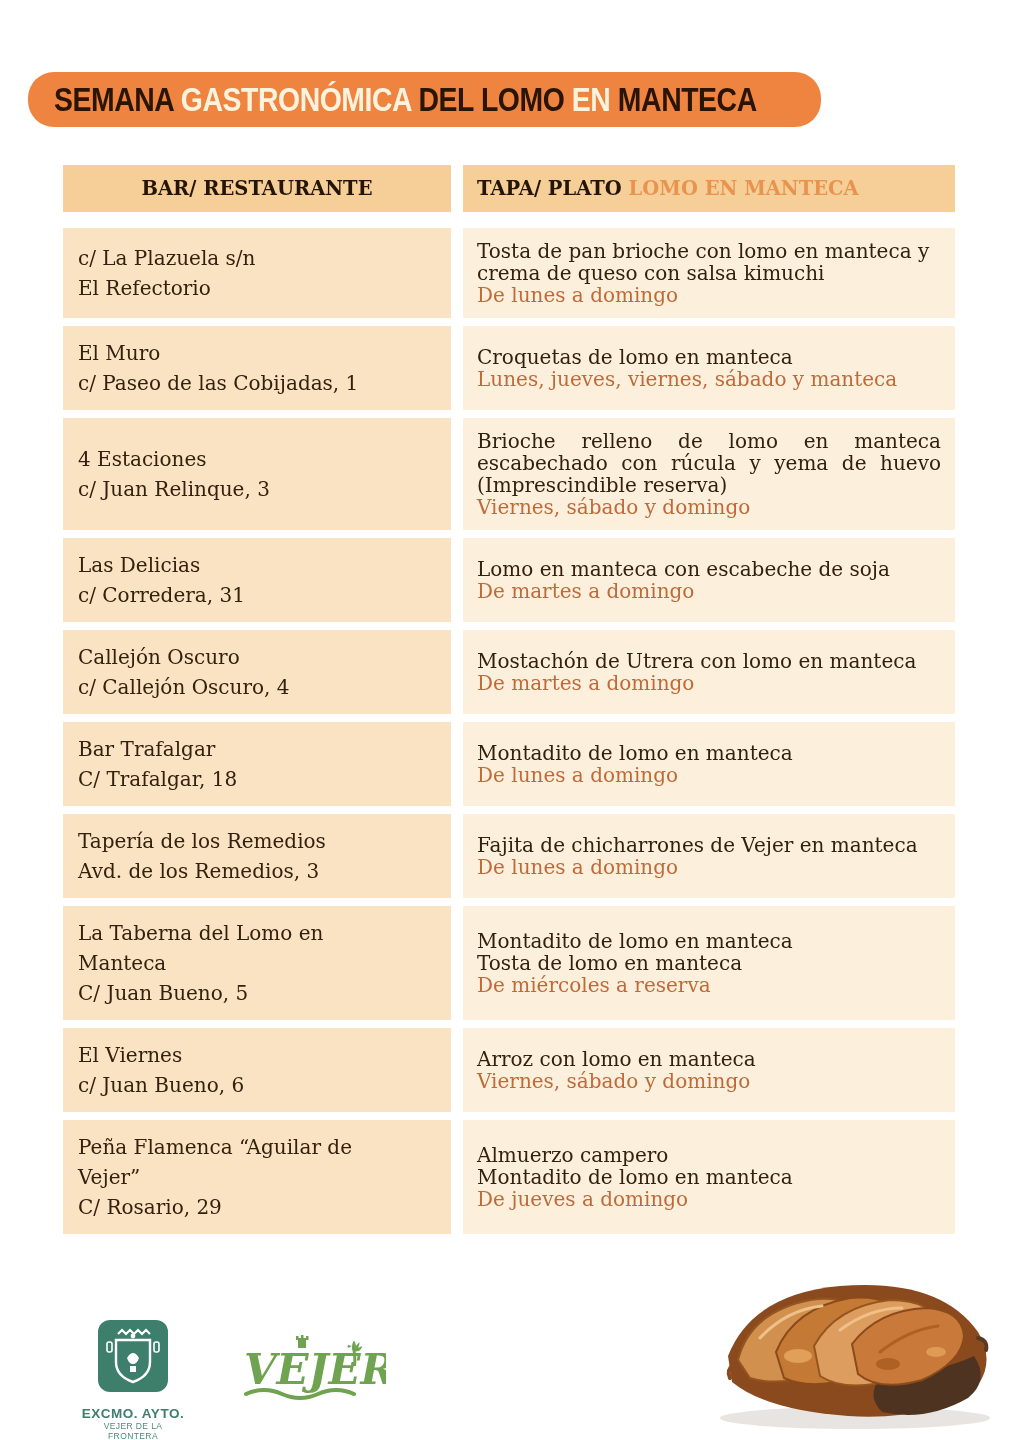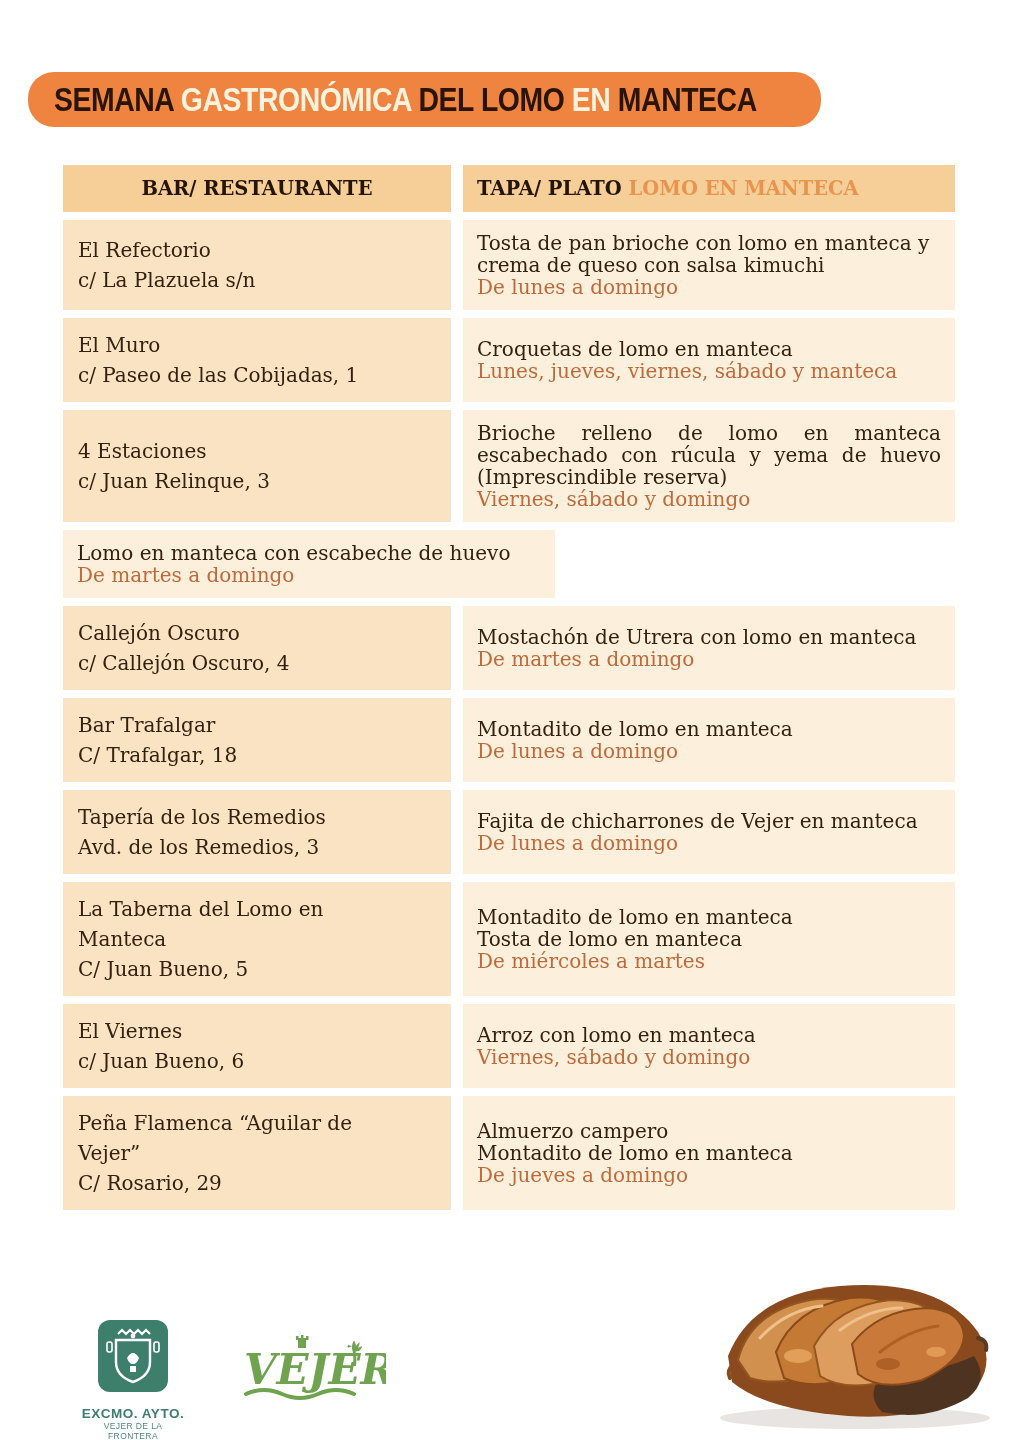--- a/index.html
+++ b/index.html
@@ -14,21 +14,21 @@
                 font-size:33px;letter-spacing:-0.5px;transform:scaleX(0.86);transform-origin:left center;}
   .seg-dark{color:var(--title-dark,#2A1505);}
   .seg-light{color:var(--title-light,#FCF3DE);}
   .date-badge{margin-left:auto;width:132px;text-align:center;padding-top:6px;
               font-family:"Liberation Sans",sans-serif;font-weight:bold;font-size:15px;
               line-height:1.25;color:#241A10;}
   .date-rule{width:108px;height:2px;background:#D8BCA2;margin:9px auto 0 auto;}
 
   
   .table{position:absolute;top:165px;left:63px;width:892px;}
-  .thead{display:flex;margin-bottom:8px;}
+  .thead{display:flex;margin-bottom:16px;}
   .th{height:47px;background:var(--header-cell,#F6CE97);display:flex;align-items:center;
       font-family:"DejaVu Serif",serif;font-weight:bold;font-size:19.5px;color:#241505;box-sizing:border-box;}
   .th.c1{width:388px;justify-content:center;margin-right:12px;}
   .th.c2{width:492px;padding-left:14px;}
   .th .accent{color:var(--accent-orange,#E8944F);white-space:pre;}
   .th .dark{white-space:pre;}
 
   .row{display:flex;margin-bottom:8px;}
   .cell{box-sizing:border-box;display:flex;flex-direction:column;justify-content:center;}
   .cell.left{width:388px;margin-right:12px;background:var(--left-cell,#FAE3C2);
@@ -63,22 +63,22 @@
     <div class="thead">
       <div class="th c1">BAR/ RESTAURANTE</div>
       <div class="th c2">
         <span class="dark">TAPA/ PLATO </span>
         <span class="accent">LOMO EN MANTECA</span>
       </div>
     </div>
     <div id="rows">
         <div class="row">
           <div class="cell left">
+            <div>c/ La Plazuela s/n</div>
             <div>El Refectorio</div>
-            <div>c/ La Plazuela s/n</div>
           </div>
           <div class="cell right">
             <div class="dish">Tosta de pan brioche con lomo en manteca y crema de queso con salsa kimuchi</div>
             <div class="days">De lunes a domingo</div>
           </div>
         </div>
         <div class="row">
           <div class="cell left">
             <div>El Muro</div>
             <div>c/ Paseo de las Cobijadas, 1</div>
@@ -92,22 +92,26 @@
           <div class="cell left">
             <div>4 Estaciones</div>
             <div>c/ Juan Relinque, 3</div>
           </div>
           <div class="cell right">
             <div class="dish justify">Brioche relleno de lomo en manteca escabechado con rúcula y yema de huevo (Imprescindible reserva)</div>
             <div class="days">Viernes, sábado y domingo</div>
           </div>
         </div>
         <div class="row">
-          <div class="cell right">
-            <div class="dish">Lomo en manteca con escabeche de huevo</div>
+          <div class="cell left">
+            <div>Las Delicias</div>
+            <div>c/ Corredera, 31</div>
+          </div>
+          <div class="cell right">
+            <div class="dish">Lomo en manteca con escabeche de soja</div>
             <div class="days">De martes a domingo</div>
           </div>
         </div>
         <div class="row">
           <div class="cell left">
             <div>Callejón Oscuro</div>
             <div>c/ Callejón Oscuro, 4</div>
           </div>
           <div class="cell right">
             <div class="dish">Mostachón de Utrera con lomo en manteca</div>
@@ -135,21 +139,21 @@
           </div>
         </div>
         <div class="row">
           <div class="cell left">
             <div>La Taberna del Lomo en Manteca</div>
             <div>C/ Juan Bueno, 5</div>
           </div>
           <div class="cell right">
             <div class="dish">Montadito de lomo en manteca</div>
             <div class="dish">Tosta de lomo en manteca</div>
-            <div class="days">De miércoles a martes</div>
+            <div class="days">De miércoles a reserva</div>
           </div>
         </div>
         <div class="row">
           <div class="cell left">
             <div>El Viernes</div>
             <div>c/ Juan Bueno, 6</div>
           </div>
           <div class="cell right">
             <div class="dish">Arroz con lomo en manteca</div>
             <div class="days">Viernes, sábado y domingo</div>

